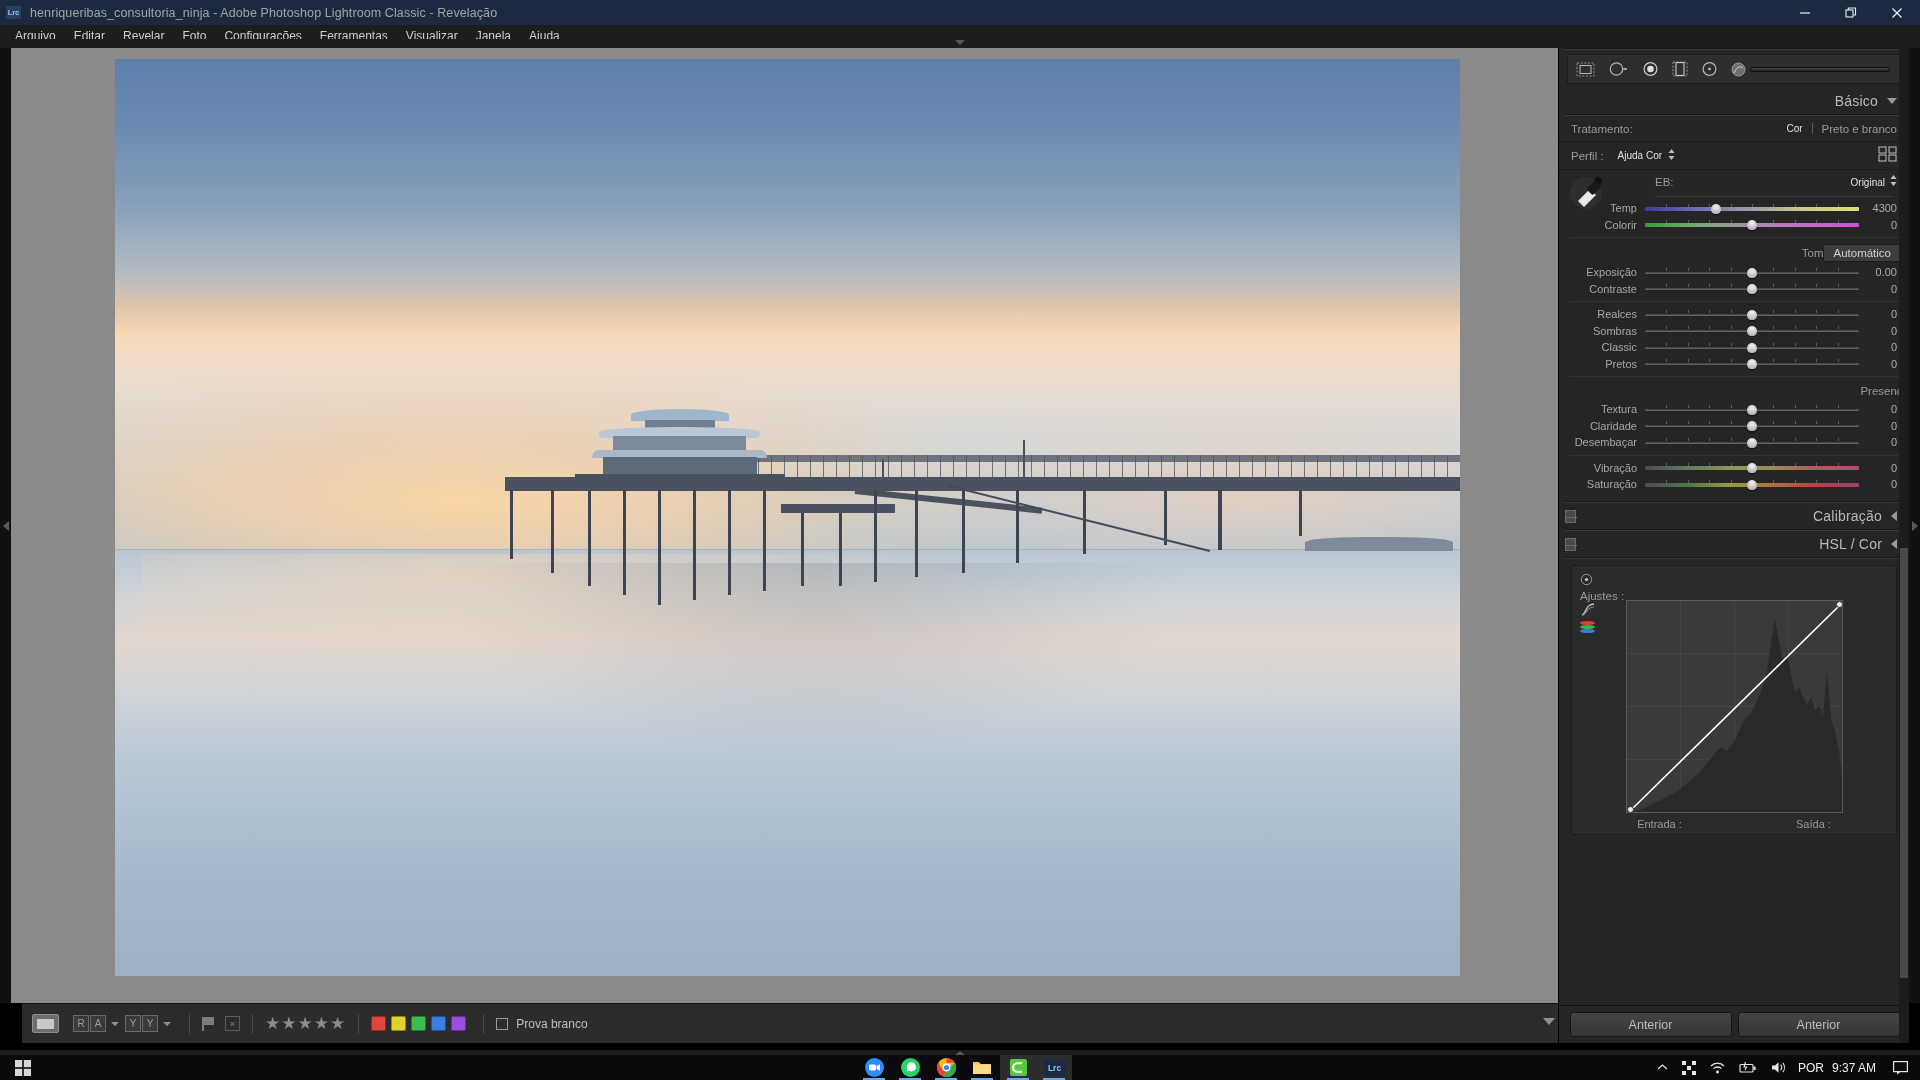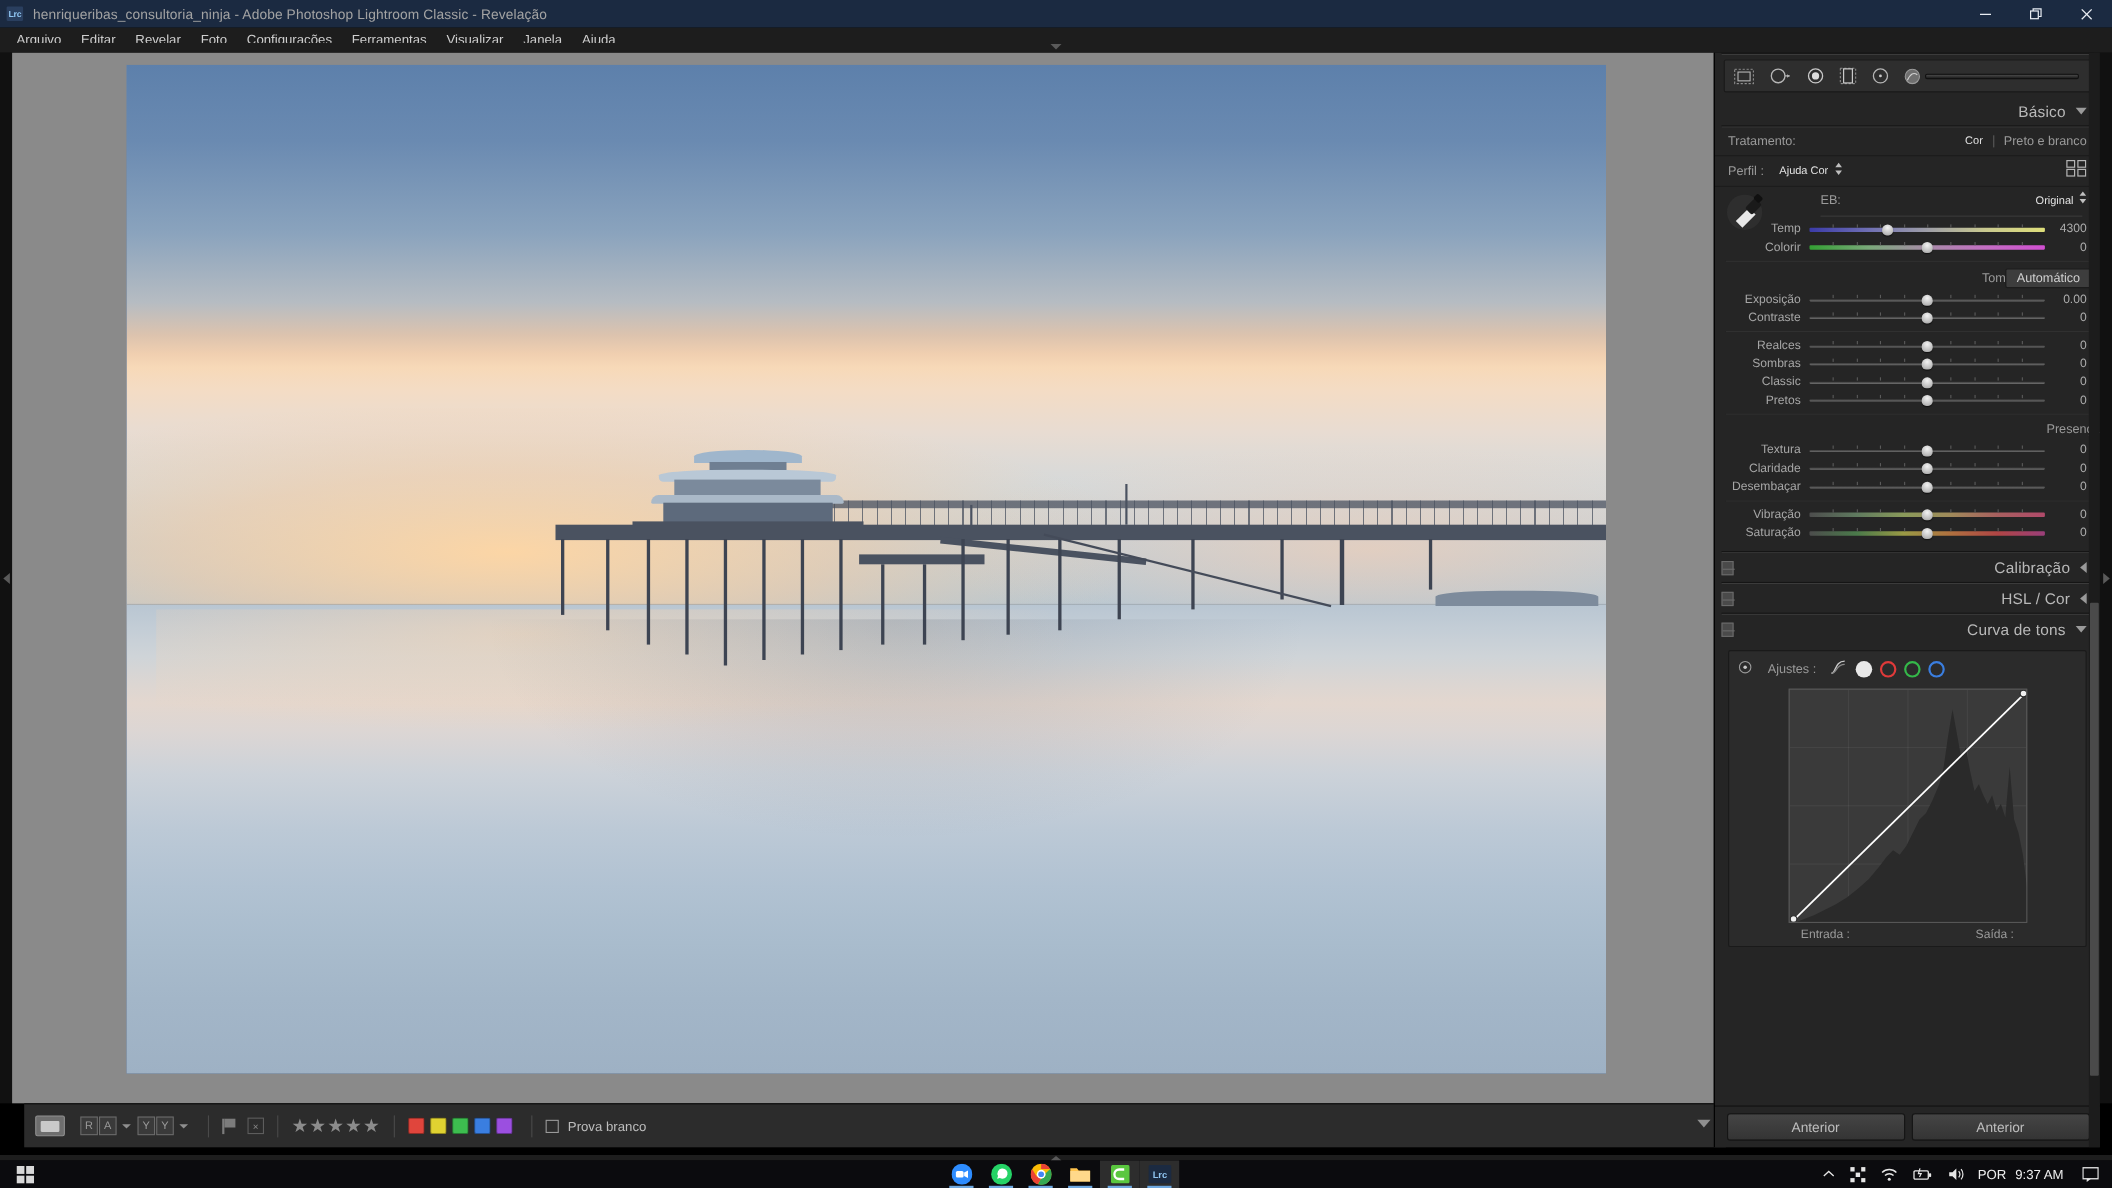--- a/index.html
+++ b/index.html
@@ -213,21 +213,21 @@
   .grad-vib  { background: linear-gradient(to right,#4d4d4d,#5f7a5f,#8a9a5a,#a08a5a,#a85f5f,#b04a6a); }
   .grad-sat  { background: linear-gradient(to right,#4d4d4d,#4a7a4a,#9a9a45,#b0703f,#b04545,#9a3f7a); }
 
   .divider-line { height:1px; background:#1b1b1b; border-top:1px solid #333; margin: 4px 10px; }
 
   
   #curve-box {
     margin: 6px 12px 0; background: #2b2b2b; border: 1px solid #1a1a1a; border-radius:2px;
     padding: 6px 8px 4px;
   }
-  #curve-adj { display:flex; align-items:center; height: 22px; }
+  #curve-adj { display:flex; align-items:flex-start; height: 22px; flex-direction: column; }
   .circ { width:15px; height:15px; border-radius:50%; margin-right:7px; }
   #curve-graph {
     position: relative; width: 217px; height: 213px; margin: 6px auto 0;
     background: #3a3a3a; border: 1px solid #5a5a5a; overflow:hidden;
   }
   .cg-grid { position:absolute; background: rgba(255,255,255,.055); }
   #curve-graph svg { position:absolute; left:0; top:0; }
   .cpt { position:absolute; width:7px; height:7px; margin:-4px 0 0 -4px; background:#f0f0f0; border:1px solid #2a2a2a; border-radius:50%; }
   #curve-io { display:flex; justify-content:space-around; padding-top: 5px; }
   #curve-io span { color:#9a9a9a; font-size:11px; }
@@ -806,25 +806,20 @@
     </div>
     <div class="panel-rule"></div>
 
     <div class="panel-head">
       <span class="sw-box"></span>
       <span class="ph-title">HSL / Cor</span>
       <span class="ph-tri-l"></span>
     </div>
     <div class="panel-rule"></div>
 
-    <div class="panel-head">
-      <span class="sw-box"></span>
-      <span class="ph-title">Curva de tons</span>
-      <span class="ph-tri-d"></span>
-    </div>
 
     <div id="curve-box">
       <div id="curve-adj">
         <span style="margin-right:14px;">
           <svg width="13" height="13" viewBox="0 0 13 13">
               <circle cx="6.5" cy="6.5" r="5.2" fill="none" stroke="#9a9a9a" stroke-width="1"></circle>
               <circle cx="6.5" cy="6.5" r="1.6" fill="#c9c9c9"></circle>
             </svg>
         </span>
         <span class="lbl-dim">Ajustes :</span>

